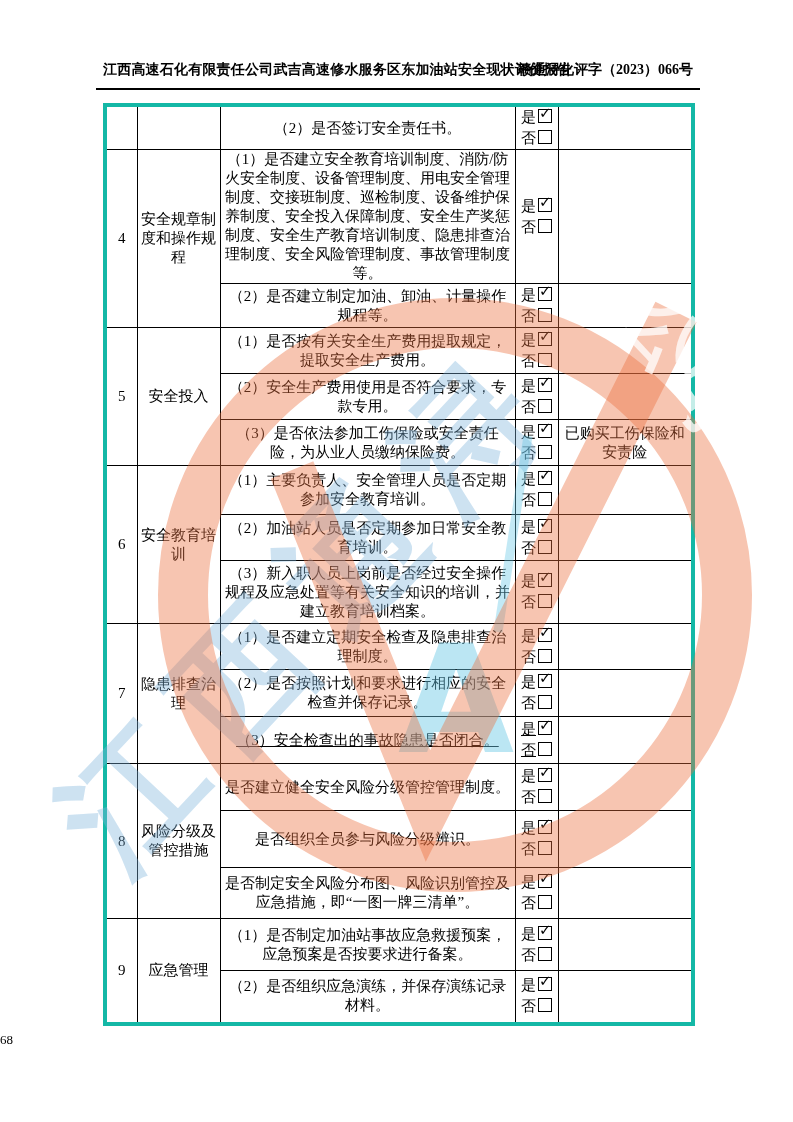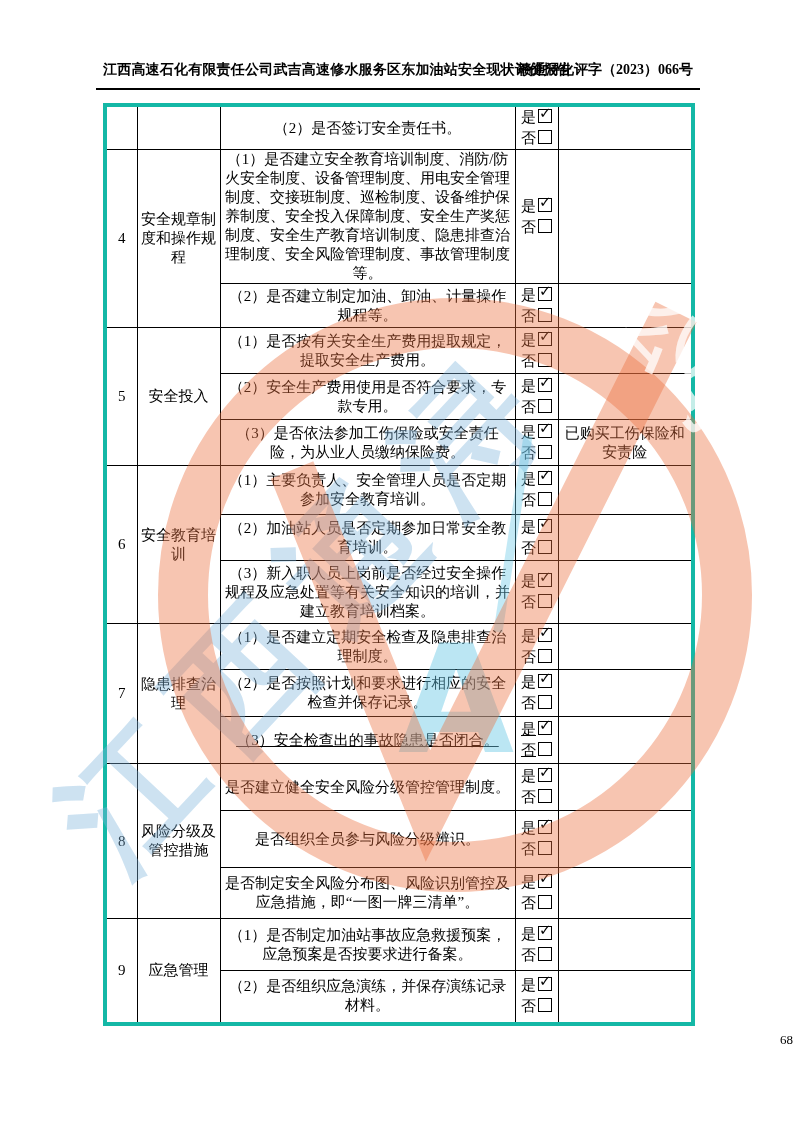--- a/index.html
+++ b/index.html
@@ -26,21 +26,21 @@
   td.remark-cell{padding:0 1px;}
   .cb-line{line-height:21px;white-space:nowrap;}
   .cb-box{
     display:inline-block;width:12px;height:12px;border:1.5px solid #000;
     margin-left:2px;position:relative;vertical-align:-1px;
   }
   .cb-box i{
     font-style:normal;position:absolute;left:0px;top:-7px;
     font-size:15px;font-weight:bold;font-family:"DejaVu Sans",sans-serif;
   }
-  .page-num{position:absolute;top:1032px;left:0;width:100%;text-align:right;font-size:13px;}
+  .page-num{position:absolute;top:1032px;left:0;width:100%;text-align:left;font-size:13px;}
 
   .watermark{position:absolute;left:0;top:0;width:793px;height:1122px;z-index:5;pointer-events:none;}
 </style>
 </head>
 <body>
 
 <div class="hdr-left">江西高速石化有限责任公司武吉高速修水服务区东加油站安全现状评价报告</div>
 <div class="hdr-right">赣通浔化评字（2023）066号</div>
 <div class="hdr-rule"></div>
 

